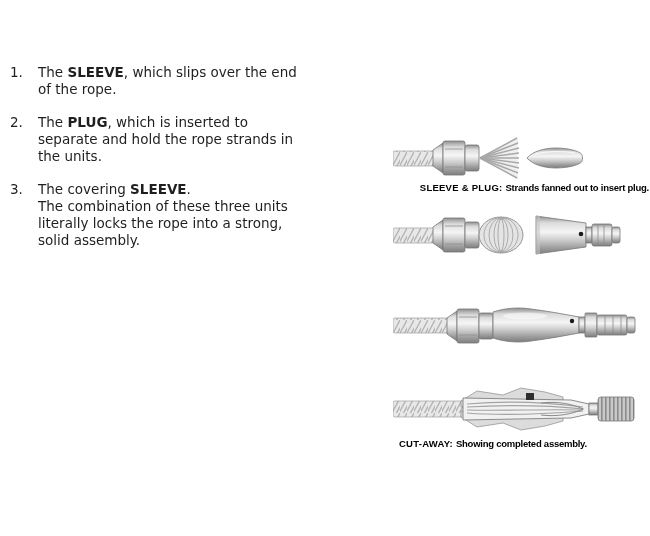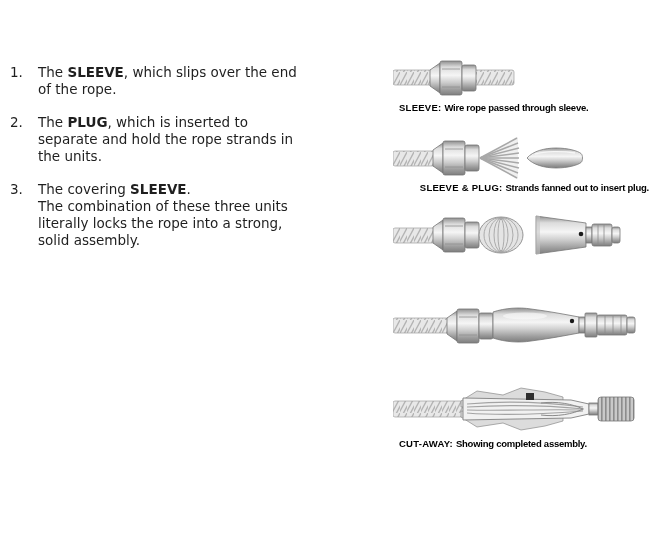--- a/index.html
+++ b/index.html
@@ -98,27 +98,20 @@
     </div>
     <div class="list-item">
       <span class="num">3.</span>
       <div class="item-text"><span>The covering </span><b>SLEEVE</b><span>.
 The combination of these three units
 literally locks the rope into a strong,
 solid assembly.</span></div>
     </div>
   </div>
 
-  <div class="figure fig-1">
-    <svg width="250" height="42" viewBox="0 0 250 42">
-      <rect x="0" y="13" width="121" height="15" rx="2" fill="url(#pRope)" stroke="#9f9f9f" stroke-width="0.7"></rect>
-      <use href="#sleeveShape" x="37" y="4"></use>
-    </svg>
-    <div class="caption"><span class="cap-label">SLEEVE:</span><span class="cap-text">Wire rope passed through sleeve.</span></div>
-  </div>
 
   <div class="figure fig-2">
     <svg width="250" height="42" viewBox="0 0 250 42">
       <rect x="0" y="14" width="44" height="15" rx="2" fill="url(#pRope)" stroke="#9f9f9f" stroke-width="0.7"></rect>
       <use href="#sleeveShape" x="40" y="4"></use>
       <polygon points="87,21 125,0 125,42" fill="#f0f0f0"></polygon>
       <g stroke="#a8a8a8" stroke-width="1.5" fill="none">
         <path d="M87,21 L124,1"></path>
         <path d="M87,21 L125,6"></path>
         <path d="M87,21 L126,11"></path>

